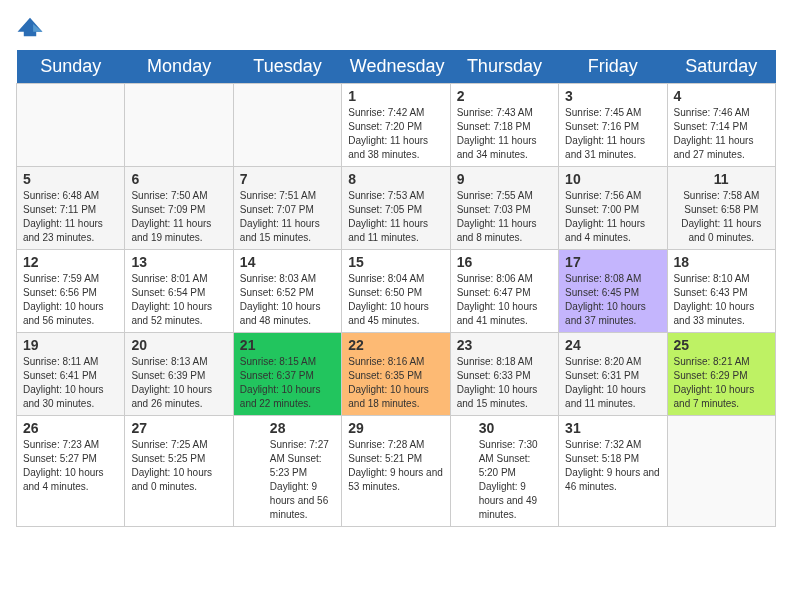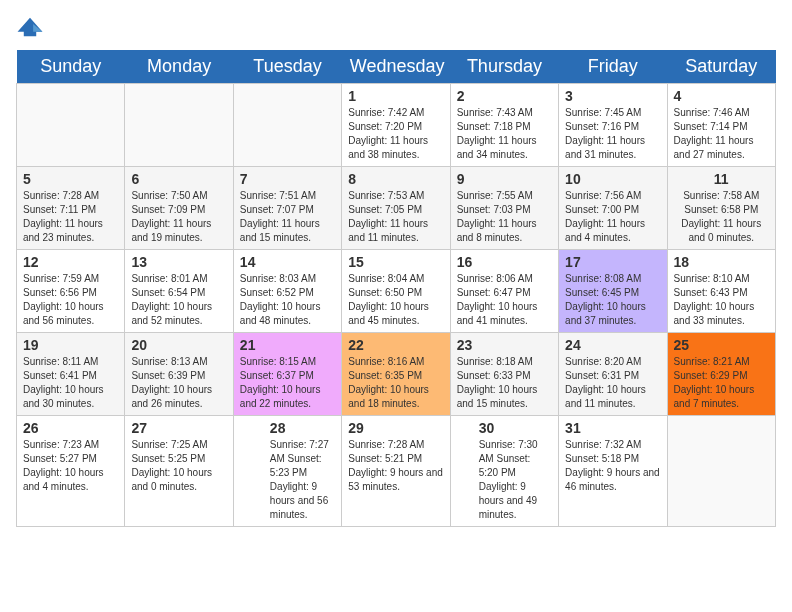--- a/index.html
+++ b/index.html
@@ -146,21 +146,21 @@
         <td style="background: rgb(255, 255, 255);">
           <div class="day-num">4</div>
           <div class="day-info">Sunrise: 7:46 AM
 Sunset: 7:14 PM
 Daylight: 11 hours and 27 minutes.</div>
         </td>
       </tr>
       <tr>
         <td style="background: rgb(245, 245, 245);">
           <div class="day-num">5</div>
-          <div class="day-info">Sunrise: 7:28 AM
+          <div class="day-info">Sunrise: 6:48 AM
 Sunset: 7:11 PM
 Daylight: 11 hours and 23 minutes.</div>
         </td>
         <td style="background: rgb(245, 245, 245);">
           <div class="day-num">6</div>
           <div class="day-info">Sunrise: 7:50 AM
 Sunset: 7:09 PM
 Daylight: 11 hours and 19 minutes.</div>
         </td>
         <td style="background: rgb(245, 245, 245);">
@@ -244,21 +244,21 @@
           <div class="day-info">Sunrise: 8:11 AM
 Sunset: 6:41 PM
 Daylight: 10 hours and 30 minutes.</div>
         </td>
         <td style="background: rgb(245, 245, 245);">
           <div class="day-num">20</div>
           <div class="day-info">Sunrise: 8:13 AM
 Sunset: 6:39 PM
 Daylight: 10 hours and 26 minutes.</div>
         </td>
-        <td style="background: #f0abfc; margin-top: 36px;">
+        <td style="background: #22c55e; margin-top: 36px;">
           <div class="day-num">21</div>
           <div class="day-info">Sunrise: 8:15 AM
 Sunset: 6:37 PM
 Daylight: 10 hours and 22 minutes.</div>
         </td>
         <td style="background: #fdba74;">
           <div class="day-num">22</div>
           <div class="day-info">Sunrise: 8:16 AM
 Sunset: 6:35 PM
 Daylight: 10 hours and 18 minutes.</div>
@@ -268,21 +268,21 @@
           <div class="day-info">Sunrise: 8:18 AM
 Sunset: 6:33 PM
 Daylight: 10 hours and 15 minutes.</div>
         </td>
         <td style="background: rgb(245, 245, 245);">
           <div class="day-num">24</div>
           <div class="day-info">Sunrise: 8:20 AM
 Sunset: 6:31 PM
 Daylight: 10 hours and 11 minutes.</div>
         </td>
-        <td style="background: #f97316;">
+        <td style="background: #bef264;">
           <div class="day-num">25</div>
           <div class="day-info">Sunrise: 8:21 AM
 Sunset: 6:29 PM
 Daylight: 10 hours and 7 minutes.</div>
         </td>
       </tr>
       <tr>
         <td style="background: rgb(255, 255, 255);">
           <div class="day-num">26</div>
           <div class="day-info">Sunrise: 7:23 AM

